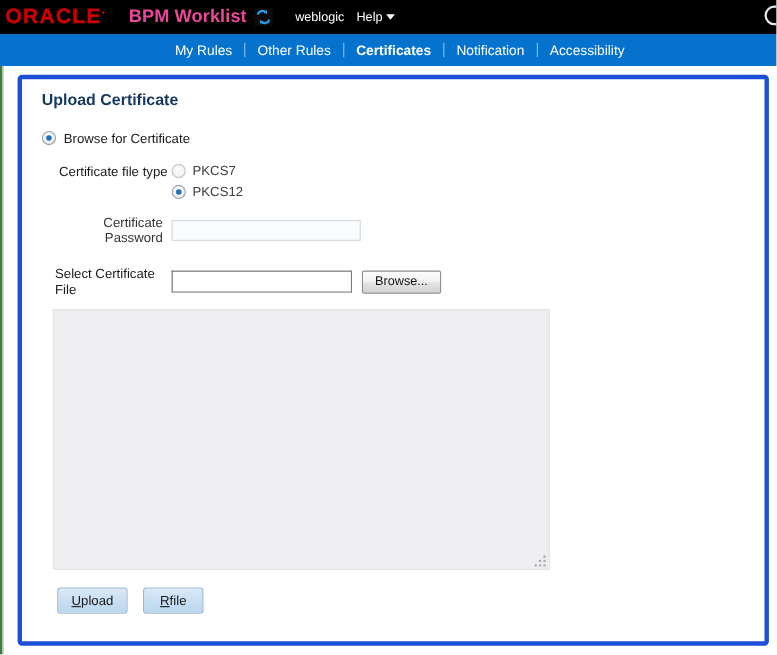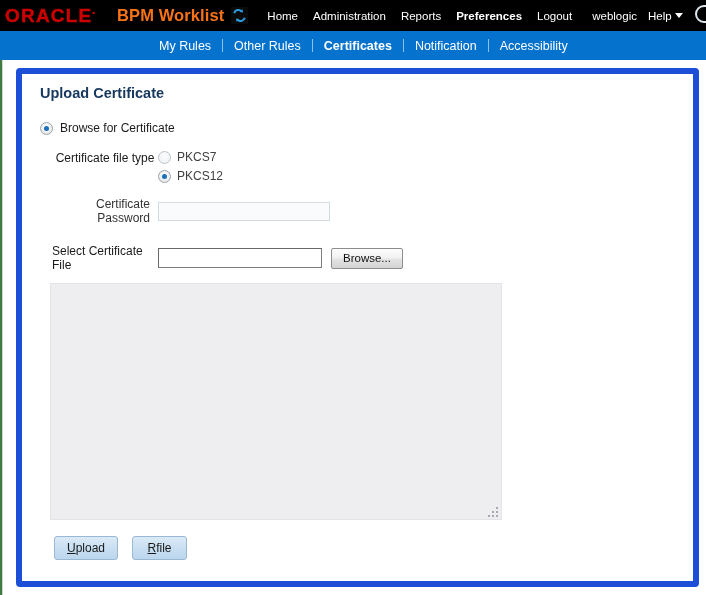--- a/index.html
+++ b/index.html
@@ -28,21 +28,21 @@
     color: #cc0000;
     padding-left: 5px;
     line-height: 1;
     -webkit-text-stroke: 0.4px #cc0000;
   }
   #oracle-logo sup {
     font-size: 7px;
     vertical-align: super;
   }
   #app-title {
-    color: #f97316;
+    color: #ec4899;
     font-size: 16.5px;
     font-weight: bold;
     margin-left: 21px;
     letter-spacing: 0.1px;
     white-space: nowrap;
     text-align: right;
   }
   #sync-icon {
     margin-left: 7px;
     width: 17px; height: 17px;
@@ -129,35 +129,35 @@
     left: 0; top: 0; bottom: 0;
     width: 3px;
     background: #3f7d3f;
     border-right: 1px solid #cfd6cf;
   }
   #panel {
     position: relative;
     margin-left: 6px;
     height: 519px;
     background: #ffffff;
-    border: 6px solid #1d4ed8;
+    border: 4px solid #1d4ed8;
     border-radius: 4px;
     padding: 11px 12px 0 12px;
   }
   #page-title {
     font-size: 14.5px;
     font-weight: bold;
     color: #16375e;
     margin: 0 0 20px 6px;
   }
 
   
   .radio-line {
     display: flex;
-    align-items: center;
+    align-items: flex-start;
     margin-left: 6px;
     gap: 7px;
   }
   .radio-line .rlabel {
     font-size: 12px;
     color: #1a1a1a;
   }
   .radio-line.disabled .rlabel { color: #3a3a3a; }
 
   .radio {
@@ -327,27 +327,20 @@
   <span id="sync-icon">
     <svg width="17" height="17" viewBox="0 0 17 17" aria-hidden="true">
       <rect x="0" y="0" width="17" height="17" fill="#0a0a0a"></rect>
       <path d="M3.2 6.2 A4.4 4.4 0 0 1 10.6 4.3" stroke="#2a9ae0" stroke-width="2.1" fill="none"></path>
       <path d="M11.6 2.2 L12.0 5.6 L8.7 5.0 Z" fill="#2a9ae0"></path>
       <path d="M13.8 10.8 A4.4 4.4 0 0 1 6.4 12.7" stroke="#2a9ae0" stroke-width="2.1" fill="none"></path>
       <path d="M5.4 14.8 L5.0 11.4 L8.3 12.0 Z" fill="#2a9ae0"></path>
     </svg>
   </span>
 
-  <div id="global-links">
-    <a class="glink">Home</a>
-    <a class="glink">Administration</a>
-    <a class="glink">Reports</a>
-    <a class="glink active">Preferences</a>
-    <a class="glink">Logout</a>
-  </div>
 
   <div id="user-block">
     <span class="glink">weblogic</span>
     <span id="help-group">
       <span class="glink">Help</span>
       <span class="caret-down"></span>
     </span>
   </div>
 
   <div id="edge-shape"></div>

